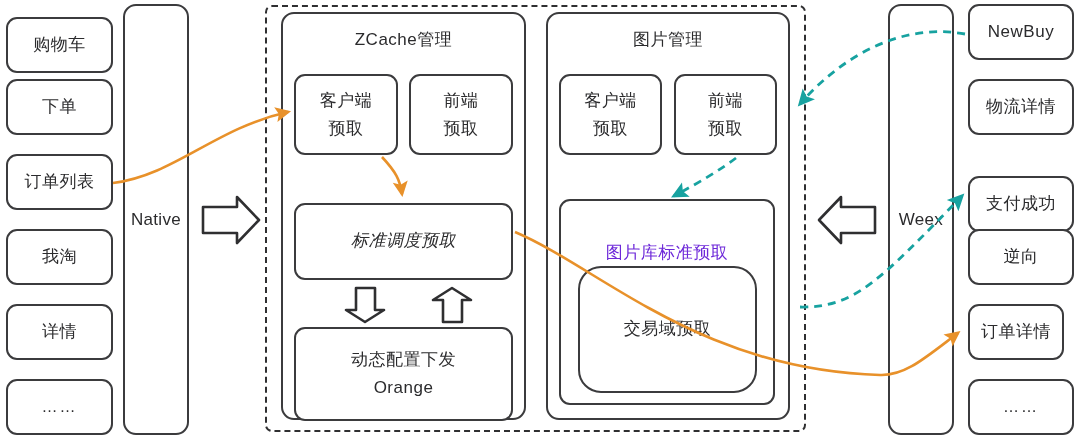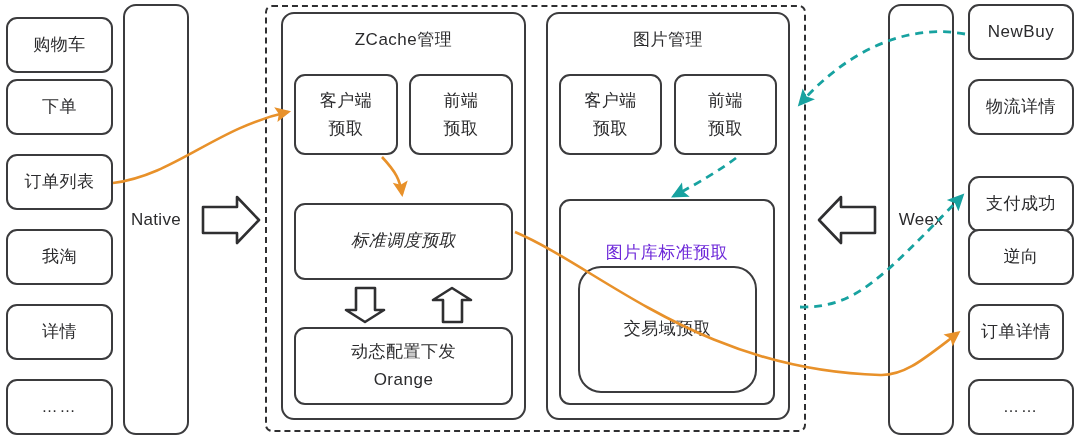--- a/index.html
+++ b/index.html
@@ -152,21 +152,21 @@
     <span class="ln">客户端</span>
     <span class="ln">预取</span>
   </div>
   <div class="node two-line" style="left:409px; top:74px; width:104px; height:81px;">
     <span class="ln">前端</span>
     <span class="ln">预取</span>
   </div>
   <div class="node" style="left:294px; top:203px; width:219px; height:77px;font-style:italic;">
     <span class="ln">标准调度预取</span>
   </div>
-  <div class="node two-line" style="left:294px; top:327px; width:219px; height:78px;">
+  <div class="node two-line" style="left:294px; top:327px; width:219px; height:94px;">
     <span class="ln">动态配置下发</span>
     <span class="ln">Orange</span>
   </div>
 
   <div class="panel" style="left:546px; top:12px; width:244px; height:408px;">
     <div class="panel-title">图片管理</div>
   </div>
   <div class="node two-line" style="left:559px; top:74px; width:103px; height:81px;">
     <span class="ln">客户端</span>
     <span class="ln">预取</span>

